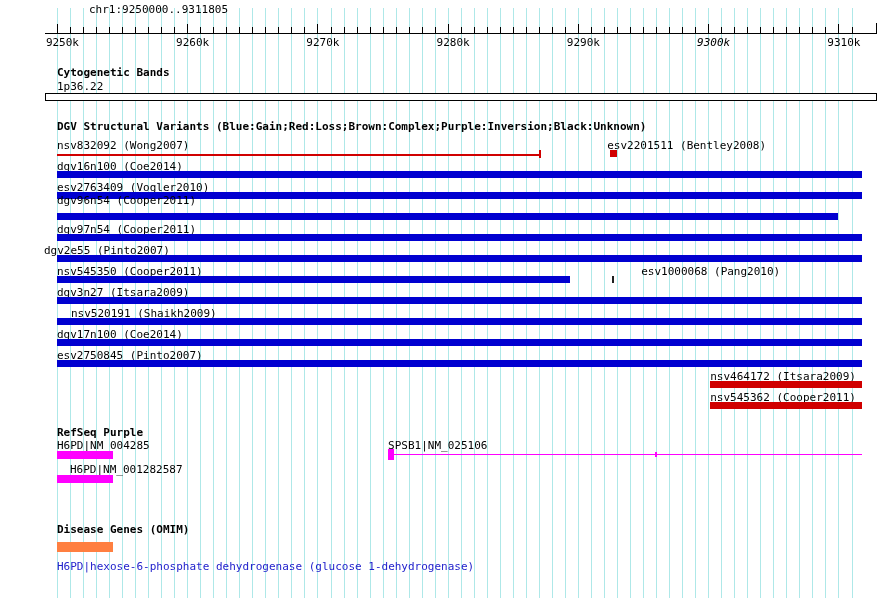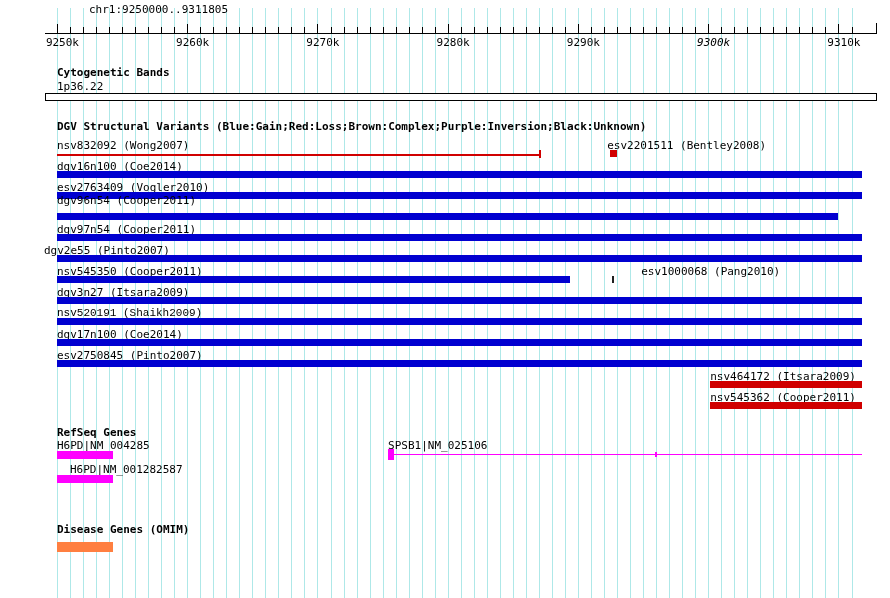--- a/index.html
+++ b/index.html
@@ -183,41 +183,42 @@
       <div class="label" style="left: 57px; top: 224px;">dgv97n54 (Cooper2011)</div>
       <div class="feature" style="left: 57px; top: 234px; width: 805px; height: 7px; background: rgb(0, 0, 208);"></div>
       <div class="label" style="left: 44px; top: 245px;">dgv2e55 (Pinto2007)</div>
       <div class="feature" style="left: 57px; top: 255px; width: 805px; height: 7px; background: rgb(0, 0, 208);"></div>
       <div class="label" style="left: 57px; top: 266px;">nsv545350 (Cooper2011)</div>
       <div class="feature" style="left: 57px; top: 276px; width: 513.179px; height: 7px; background: rgb(0, 0, 208);"></div>
       <div class="label" style="left: 607.169px; top: 266px; margin-left: 34px;">esv1000068 (Pang2010)</div>
       <div class="feature" style="left: 611.858px; top: 276px; width: 2px; height: 7px; background: rgb(32, 32, 32);"></div>
       <div class="label" style="left: 57px; top: 287px;">dgv3n27 (Itsara2009)</div>
       <div class="feature" style="left: 57px; top: 297px; width: 805px; height: 7px; background: rgb(0, 0, 208);"></div>
-      <div class="label" style="left: 57px; top: 308px; font-family: Liberation Mono, monospace;">nsv520191 (Shaikh2009)</div>
+      <div class="label" style="left: 71px; top: 308px;">nsv520191 (Shaikh2009)</div>
       <div class="feature" style="left: 57px; top: 318px; width: 805px; height: 7px; background: rgb(0, 0, 208);"></div>
       <div class="label" style="left: 57px; top: 329px;">dgv17n100 (Coe2014)</div>
       <div class="feature" style="left: 57px; top: 339px; width: 805px; height: 7px; background: rgb(0, 0, 208);"></div>
       <div class="label" style="left: 57px; top: 350px;">esv2750845 (Pinto2007)</div>
       <div class="feature" style="left: 57px; top: 360px; width: 805px; height: 7px; background: rgb(0, 0, 208);"></div>
       <div class="label" style="left: 710.196px; top: 371px;">nsv464172 (Itsara2009)</div>
       <div class="feature" style="left: 710.196px; top: 381px; width: 151.804px; height: 7px; background: rgb(208, 0, 0);"></div>
       <div class="label" style="left: 710.196px; top: 392px;">nsv545362 (Cooper2011)</div>
       <div class="feature" style="left: 710.196px; top: 402px; width: 151.804px; height: 7px; background: rgb(208, 0, 0);"></div>
     </div>
 
-  <div class="label bold" style="left:57px;top:427px;">RefSeq Genes</div>
+  <div class="label bold" style="left:57px;top:427px;">RefSeq Purple</div>
   <div id="refseq-layer" class="abs" style="left:0;top:0;width:850px;height:598px;">
       <div class="label" style="left: 57px; top: 440px;">H6PD|NM_004285</div>
       <div class="feature" style="left: 57px; top: 451px; width: 56.0068px; height: 8px; background: rgb(255, 0, 255);"></div>
       <div class="label" style="left: 388.091px; top: 440px;">SPSB1|NM_025106</div>
       <div class="feature" style="left: 388.091px; top: 449px; width: 6.25192px; height: 11px; background: rgb(255, 0, 255);"></div>
       <div class="feature" style="left: 394.343px; top: 454px; width: 467.657px; height: 1px; background: rgb(255, 0, 255);"></div>
       <div class="feature" style="left: 655.231px; top: 452px; width: 2px; height: 5px; background: rgb(255, 0, 255);"></div>
       <div class="label" style="left: 70px; top: 464px;">H6PD|NM_001282587</div>
       <div class="feature" style="left: 57px; top: 475px; width: 56.0068px; height: 8px; background: rgb(255, 0, 255);"></div>
     </div>
 
   <div class="label bold" style="left:57px;top:524px;">Disease Genes (OMIM)</div>
   <div id="omim-layer" class="abs" style="left:0;top:0;width:890px;height:598px;">
       <div class="feature" style="left: 57px; top: 542px; width: 56.0068px; height: 10px; background: rgb(255, 127, 64);"></div>
     </div>
+  <div class="label" style="left: 57px; top: 561px; color: rgb(34, 34, 204);">H6PD|hexose-6-phosphate dehydrogenase (glucose 1-dehydrogenase)</div>
 </div>
 
 </body></html>

